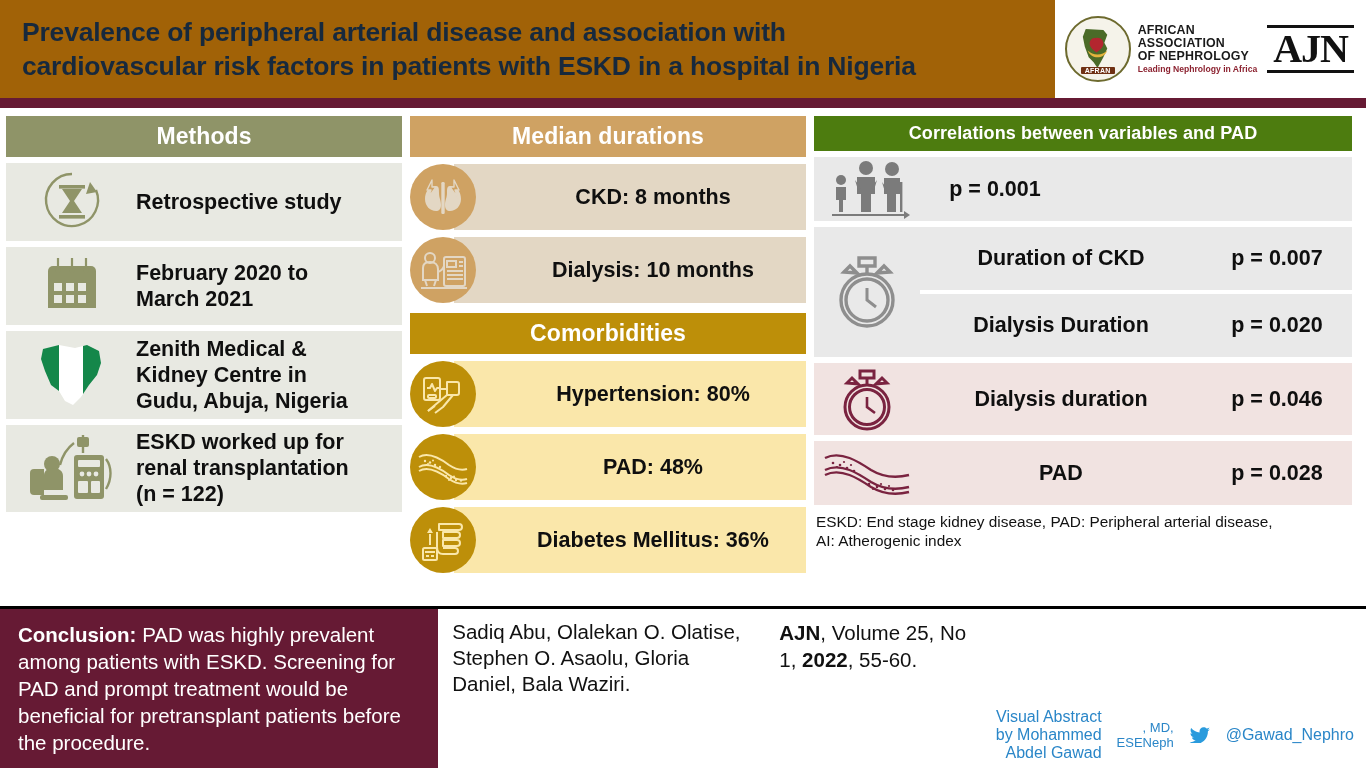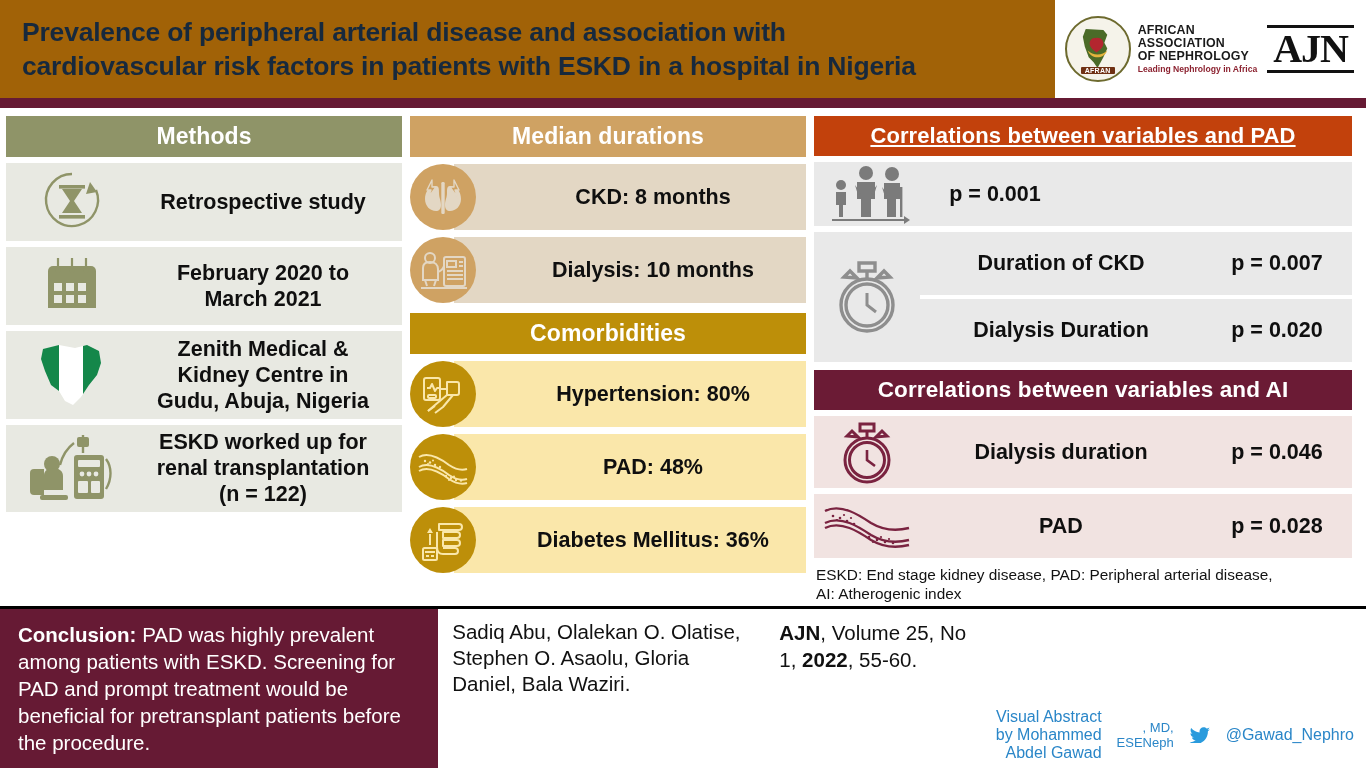--- a/index.html
+++ b/index.html
@@ -55,31 +55,31 @@
   .col-mid{width:396px;}
   .col-right{width:538px;}
 
   .sec-head{
     color:#ffffff;font-weight:700;text-align:center;
     font-size:23px;padding:7px 4px;letter-spacing:.1px;
   }
   .sec-head.green{background:#8f9468;}
   .sec-head.tan{background:#cfa263;}
   .sec-head.gold{background:#bd8f09;}
-  .sec-head.gray{background:#c2410c;font-size:22px;text-decoration:underline;}
+  .sec-head.gray{background:#4d7c0f;font-size:18px;}
   .sec-head.maroon{background:#6b1b35;font-size:22.5px;}
 
   
   .m-row{
     display:flex;align-items:center;background:#e8e9e2;margin-top:6px;
     min-height:78px;padding:4px 6px 4px 2px;box-sizing:border-box;
   }
   .m-icon{flex:0 0 128px;display:flex;align-items:center;justify-content:center;}
   .m-label{
-    flex:1 1 auto;text-align:center;font-size:21.5px;font-weight:700;
+    flex:1 1 auto;text-align:left;font-size:21.5px;font-weight:700;
     line-height:1.22;color:#0f0f0f;padding-right:6px;white-space:pre-line;
   }
 
   
   .mid-row{position:relative;height:66px;margin-top:7px;display:flex;align-items:center;}
   .mid-bar{
     position:absolute;left:44px;right:0;top:0;bottom:0;display:flex;align-items:center;
     justify-content:center;padding-left:46px;box-sizing:border-box;
   }
   .mid-bar.tanbg{background:#e3d7c4;}
@@ -433,21 +433,20 @@
             <div class="r-p">p = 0.007</div>
           </div>
           <div class="divider"></div>
           <div class="sub">
             <div class="r-var">Dialysis Duration</div>
             <div class="r-p">p = 0.020</div>
           </div>
         </div>
       </div>
 
-      <div class="sec-head maroon" style="margin-top:8px">Correlations between variables and AI</div>
 
       <div class="r-row pink">
         <div class="r-icon">
           <svg width="76" height="72" viewBox="0 0 76 72">
             <g fill="none" stroke="#7a2340" stroke-width="3">
               <circle cx="38" cy="44" r="22"></circle>
               <circle cx="38" cy="44" r="17.5"></circle>
               <path d="M31 8 h14 v7 h-14 z"></path>
               <line x1="38" y1="15" x2="38" y2="22"></line>
               <path d="M18 20 l5 -5 l6 6 z"></path>

